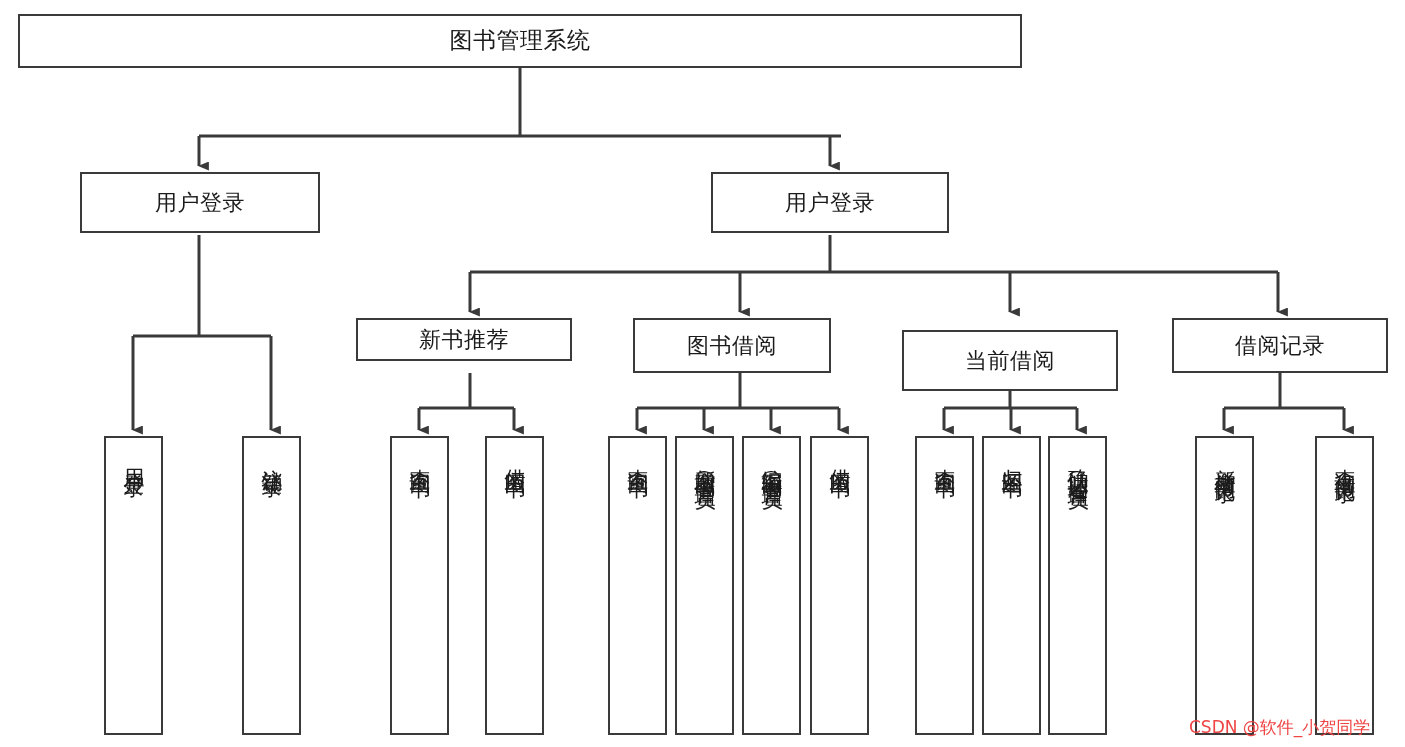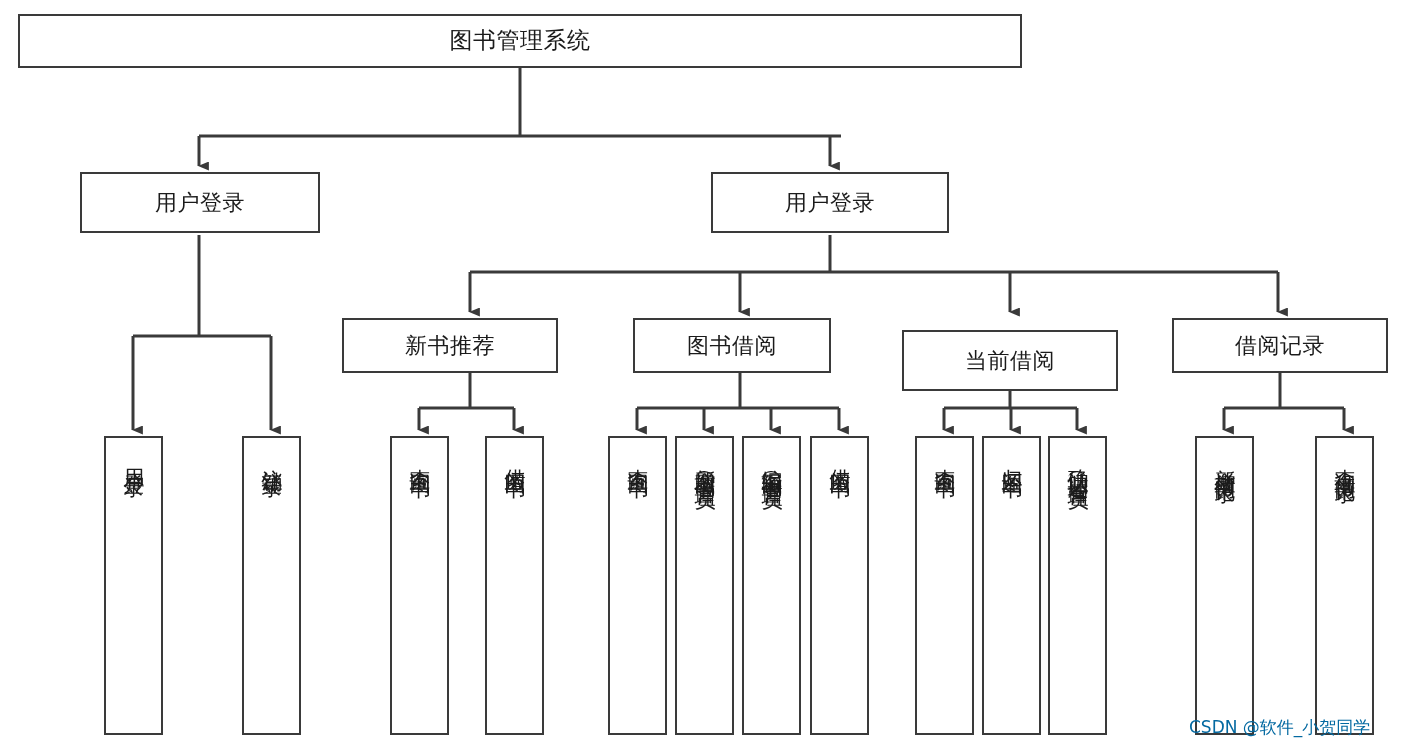--- a/index.html
+++ b/index.html
@@ -60,21 +60,21 @@
     text-orientation: upright;
     font-size: 21px;
     letter-spacing: 3px;
     line-height: 1;
   }
   .watermark {
     position: absolute;
     left: 1189px;
     top: 716px;
     font-size: 17px;
-    color: #0369a1;
+    color: #ef4444;
     white-space: nowrap;
     z-index: 3;
     font-family: "DejaVu Sans", "Liberation Sans", sans-serif;
   }
 </style>
 </head>
 <body>
 
 <div id="canvas">
 
@@ -133,21 +133,21 @@
     <span class="lbl">图书管理系统</span>
   </div>
 
   <div class="node h" style="left:80px; top:172px; width:240px; height:61px;">
     <span class="lbl">用户登录</span>
   </div>
   <div class="node h" style="left:711px; top:172px; width:238px; height:61px;">
     <span class="lbl">用户登录</span>
   </div>
 
-  <div class="node h" style="left:342px; top:318px; width:216px; height:55px;">
+  <div class="node h" style="left:356px; top:318px; width:216px; height:43px;">
     <span class="lbl">新书推荐</span>
   </div>
   <div class="node h" style="left:633px; top:318px; width:198px; height:55px;">
     <span class="lbl">图书借阅</span>
   </div>
   <div class="node h" style="left:902px; top:330px; width:216px; height:61px;">
     <span class="lbl">当前借阅</span>
   </div>
   <div class="node h" style="left:1172px; top:318px; width:216px; height:55px;">
     <span class="lbl">借阅记录</span>

